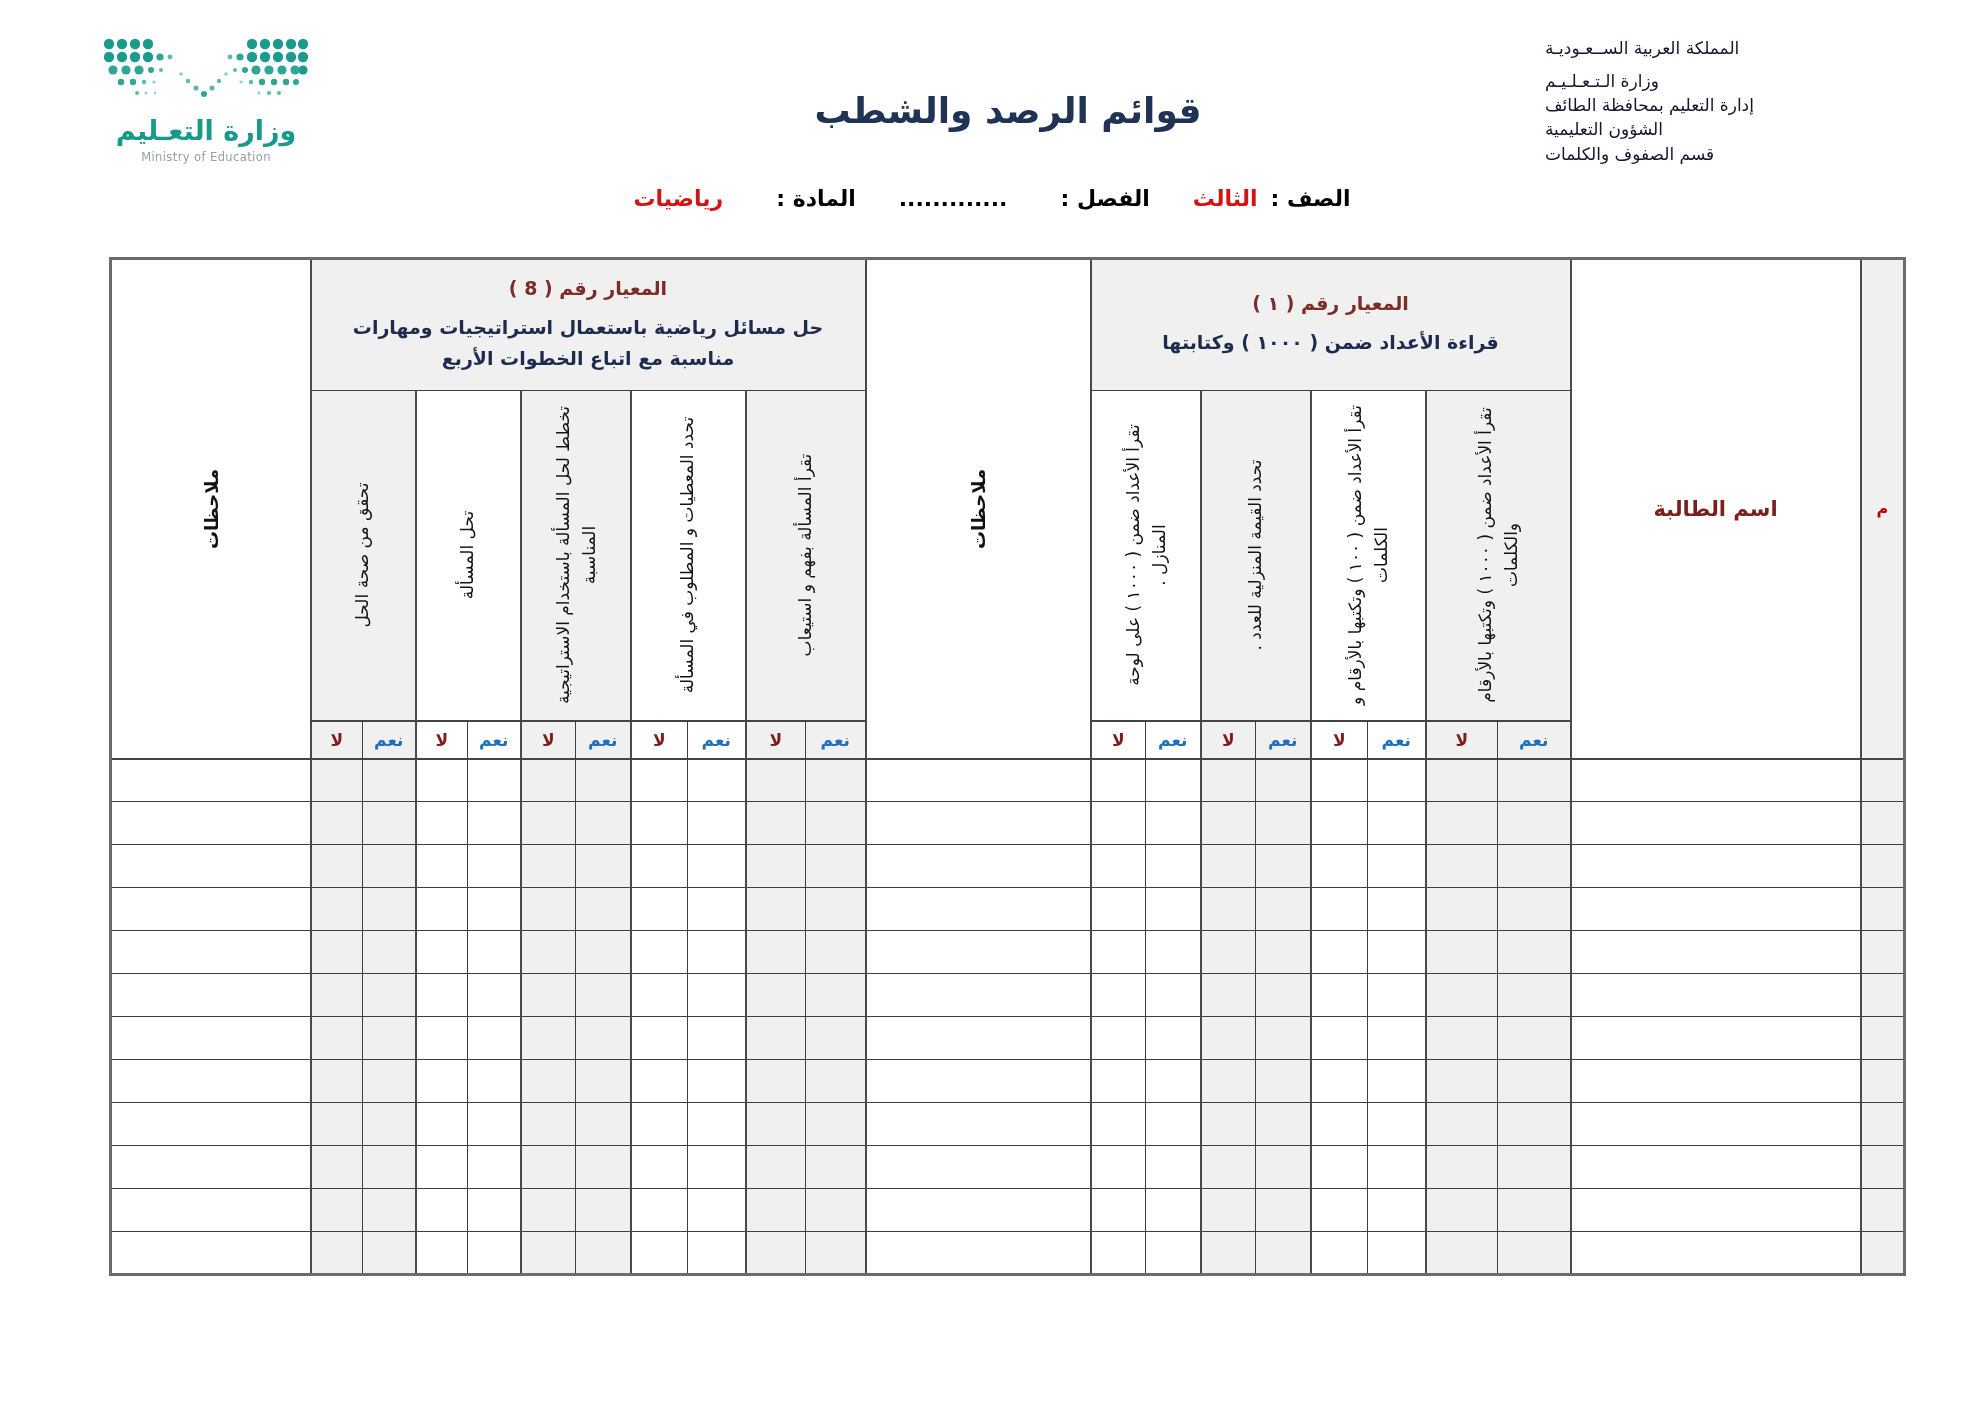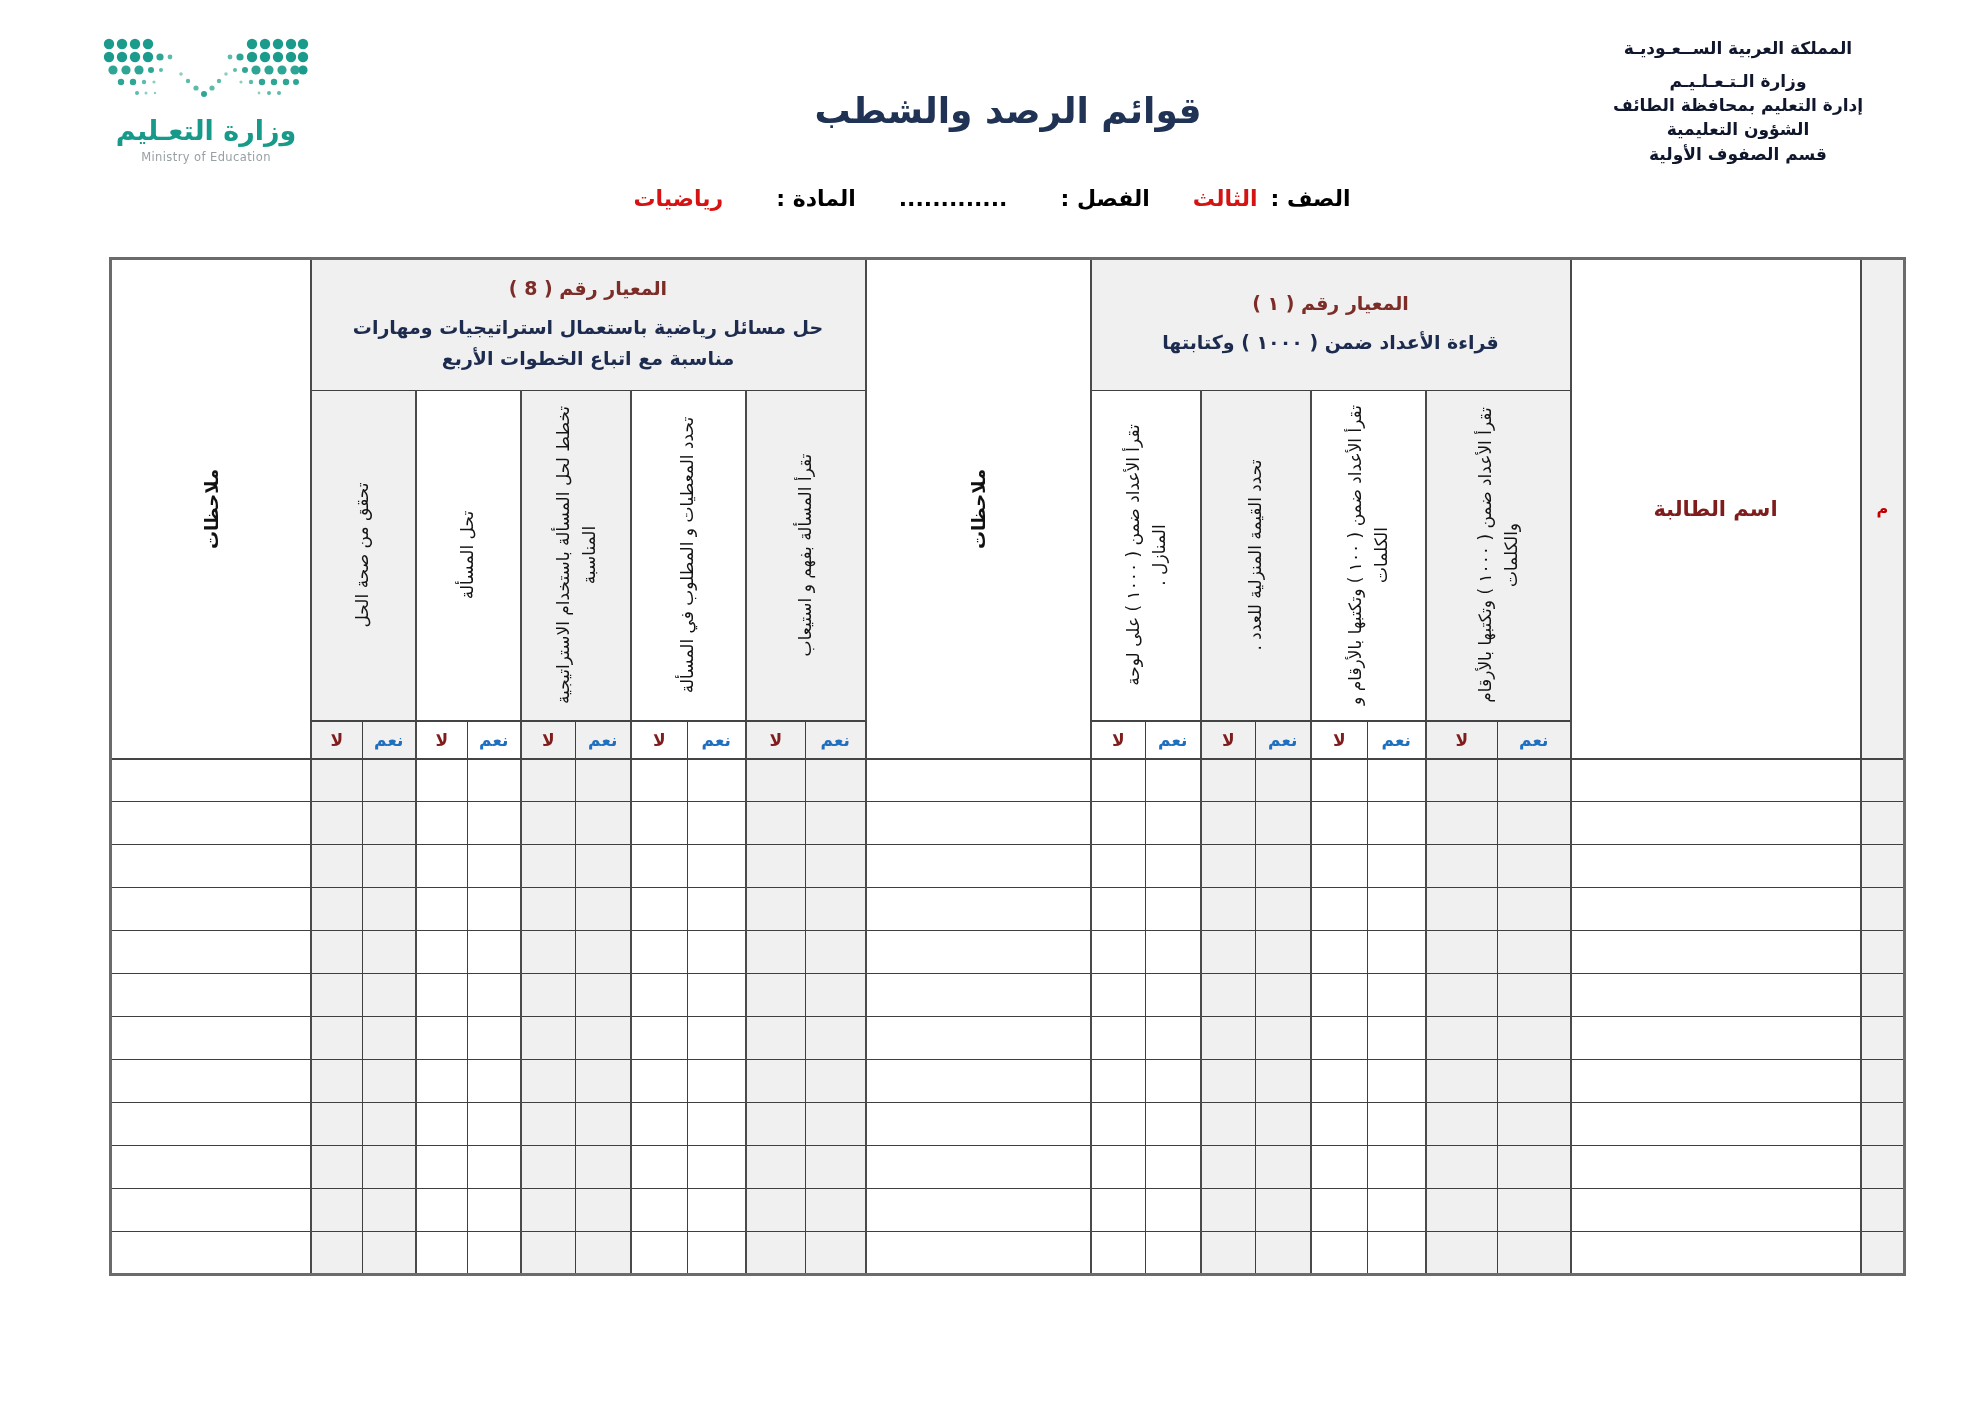--- a/index.html
+++ b/index.html
@@ -1,21 +1,21 @@
 <!DOCTYPE html>
 <html dir="rtl" lang="ar"><head>
 <meta charset="utf-8">
 <style>
   html,body{margin:0;padding:0;background:#fff;}
   .page{position:relative;width:1984px;height:1403px;background:#ffffff;
         font-family:"DejaVu Sans",sans-serif;overflow:hidden;}
 
   
-  .ministry{position:absolute;top:36px;right:66px;width:360px;text-align:center;
-            color:#10172d;font-weight:bold;font-size:17px;line-height:1.42;}
+  .ministry{position:absolute;top:36px;right:79px;width:360px;text-align:left;
+            color:#10172d;font-weight:normal;font-size:17px;line-height:1.42;}
   .ministry .line0{margin-bottom:9px;}
 
   
   .logo{position:absolute;top:34px;left:86px;width:240px;text-align:center;}
   .logo svg{display:block;margin:0 auto;}
   .logo .wordmark{color:#189a8b;font-size:27px;font-weight:bold;line-height:1;margin-top:11px;}
   .logo .subtitle{color:#98a0a3;font-size:11.5px;margin-top:6px;letter-spacing:.4px;direction:ltr;}
 
   
   .doc-title{position:absolute;top:90px;left:16px;width:100%;text-align:center;
@@ -63,21 +63,21 @@
 </head>
 <body>
 
 <div class="page">
 
   <div class="ministry">
     <div class="line0">المملكة العربية الســعـوديـة</div>
     <div>وزارة الـتـعـلـيـم</div>
     <div>إدارة التعليم بمحافظة الطائف</div>
     <div>الشؤون التعليمية</div>
-    <div>قسم الصفوف الأولية</div>
+    <div>قسم الصفوف والكلمات</div>
   </div>
 
   <div class="logo">
     <svg width="215" height="72" viewBox="0 0 215 72">
       <g fill="#1b9b8c">
         <circle cx="10" cy="10" r="5.2"></circle>
           <circle cx="23" cy="10" r="5.2"></circle>
           <circle cx="36" cy="10" r="5.2"></circle>
           <circle cx="49" cy="10" r="5.2"></circle>
         <circle cx="10" cy="23" r="5.2"></circle>

